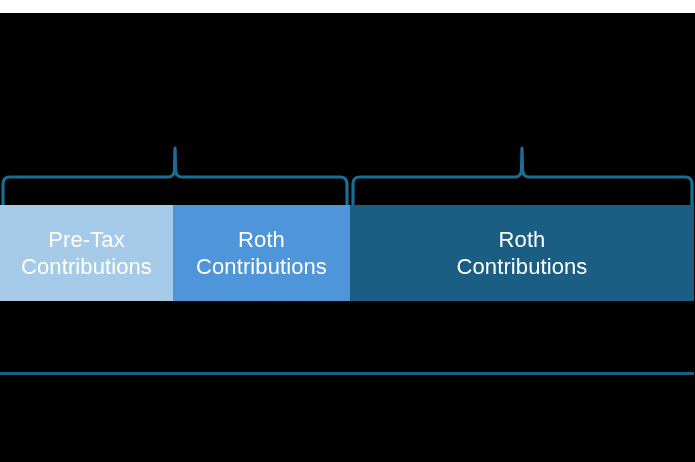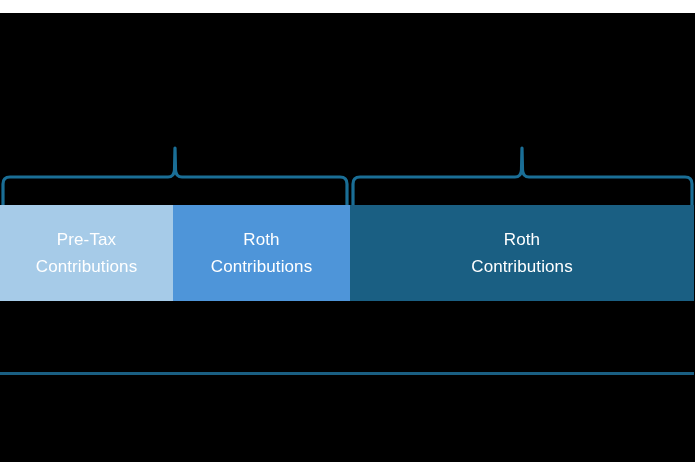--- a/index.html
+++ b/index.html
@@ -60,21 +60,21 @@
     display: flex;
     flex-direction: row;
   }
 
   .segment {
     display: flex;
     flex-direction: column;
     align-items: center;
     justify-content: center;
     color: #ffffff;
-    font-size: 17px;
+    font-size: 22px;
     line-height: 27px;
     text-align: center;
     letter-spacing: 0.1px;
     box-sizing: border-box;
   }
 
   .segment .line1,
   .segment .line2 {
     display: block;
     white-space: nowrap;

